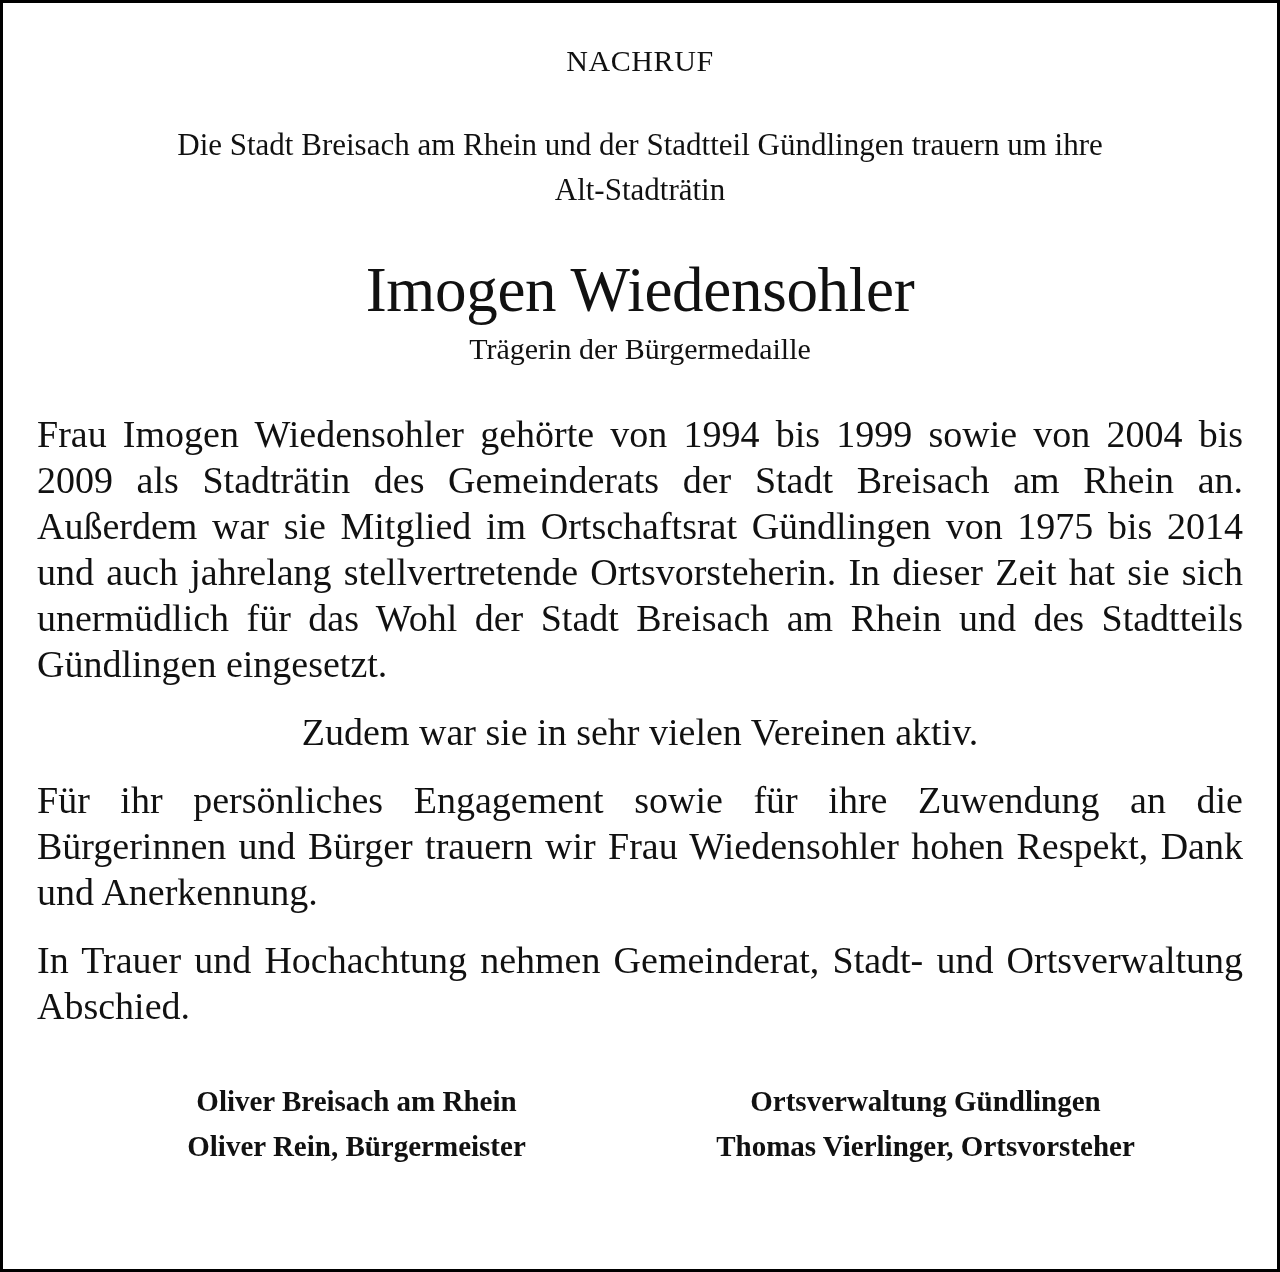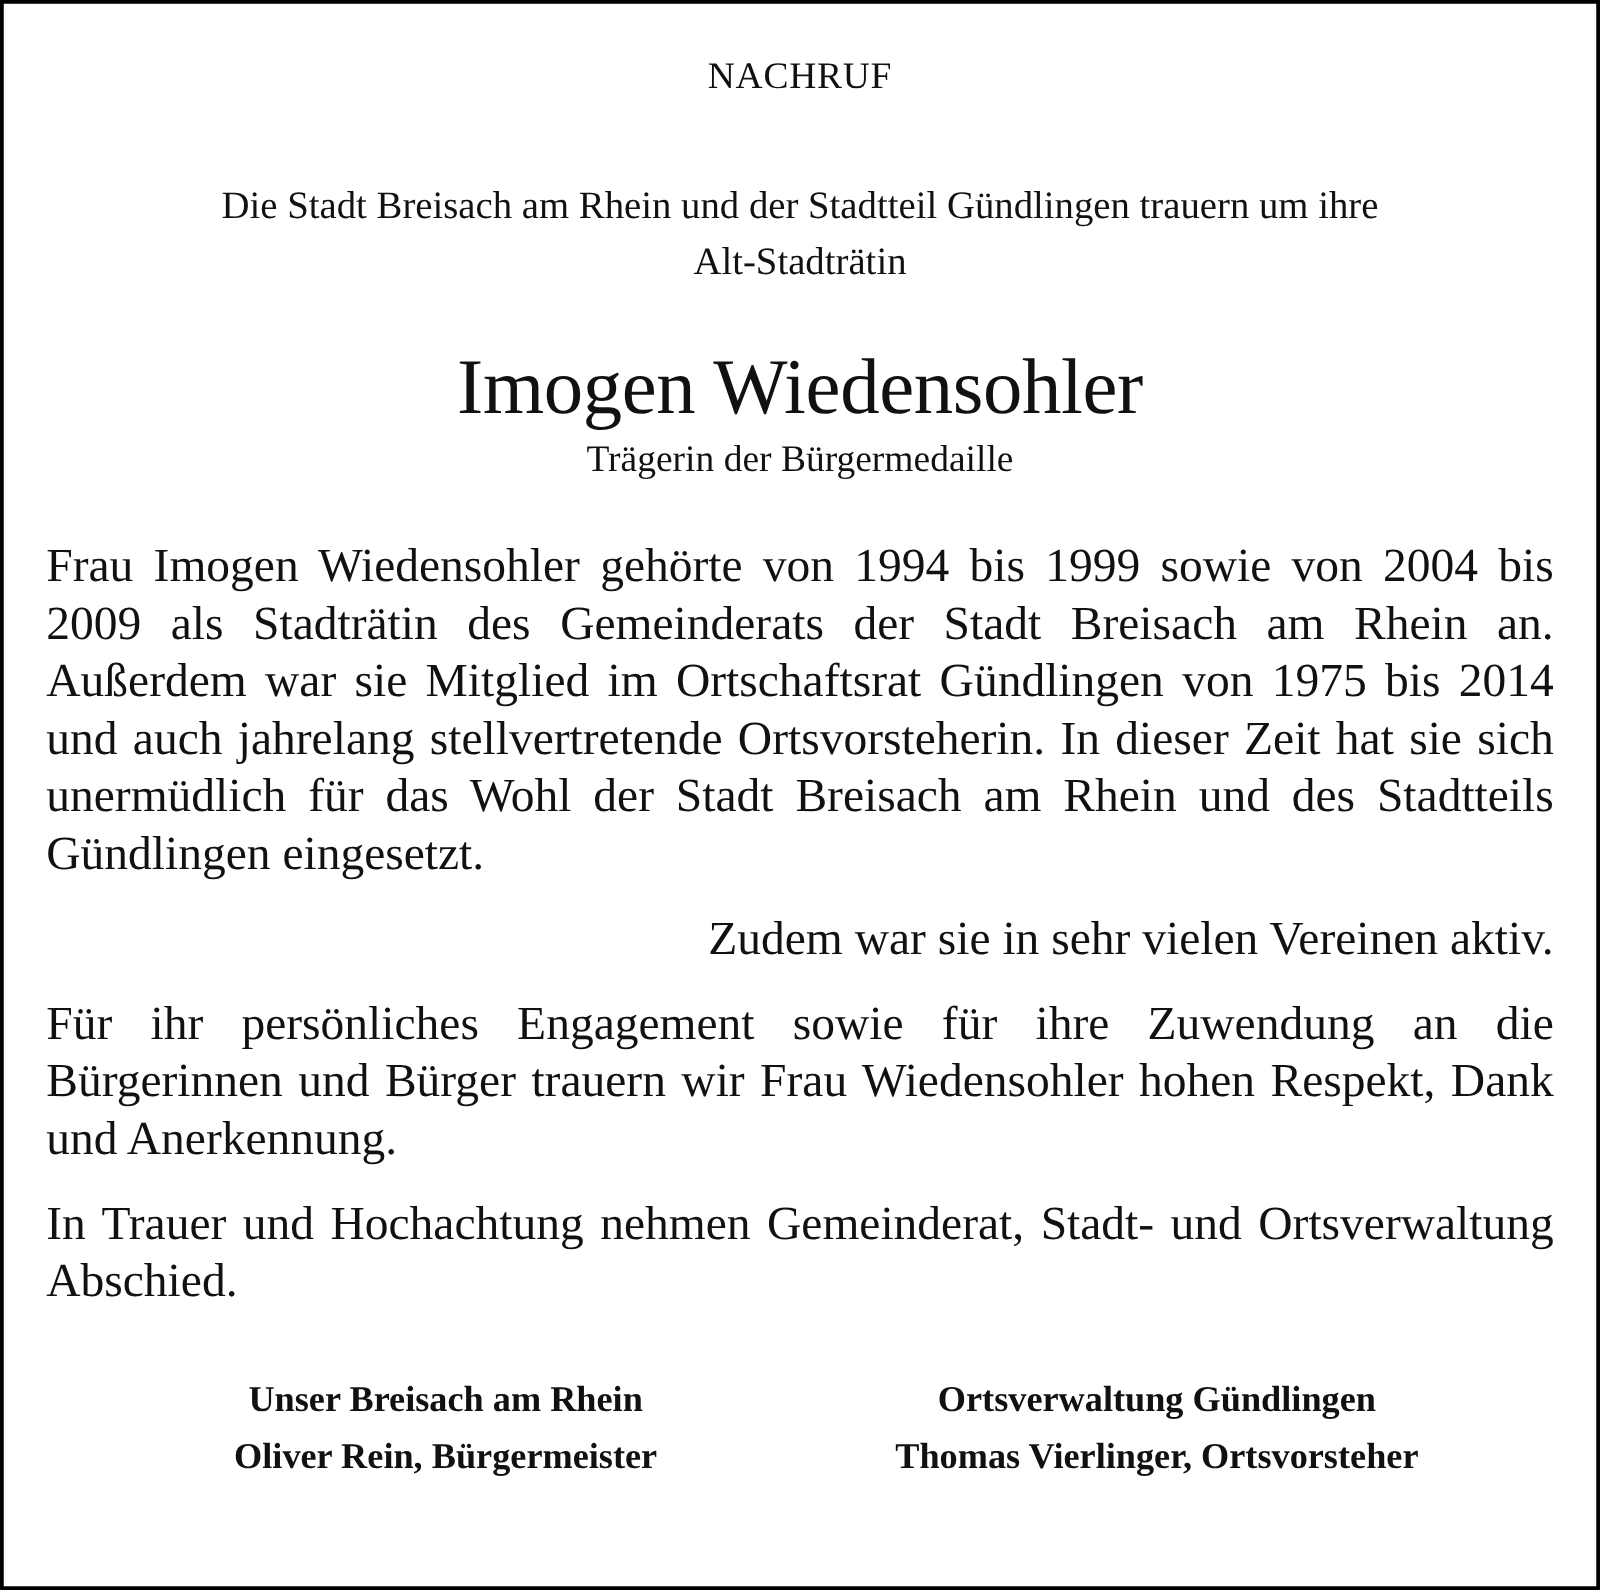--- a/index.html
+++ b/index.html
@@ -32,21 +32,21 @@
     font-size: 30px;
     line-height: 1;
     letter-spacing: 0.6px;
     padding-top: 43px;
   }
 
   .intro {
     text-align: center;
     font-size: 31px;
     line-height: 45px;
-    margin-top: 65px;
+    margin-top: 46px;
     padding: 0 12px;
     font-stretch: condensed;
   }
 
   
   .name {
     text-align: center;
     font-size: 63px;
     line-height: 1.02;
     margin-top: 46px;
@@ -72,21 +72,21 @@
     text-align: justify;
     text-justify: inter-word;
     margin: 0 0 22px 0;
     font-stretch: condensed;
     hyphens: none;
   }
   .para:last-child {
     margin-bottom: 0;
   }
   .para.no-justify {
-    text-align: right;
+    text-align: center;
   }
 
   
   .signatures {
     display: flex;
     margin-top: 50px;
     padding: 0 36px 0 38px;
   }
   .sig-col {
     flex: 1 1 50%;
@@ -120,21 +120,21 @@
 
     <div class="body-block">
       <p class="para">Frau Imogen Wiedensohler gehörte von 1994 bis 1999 sowie von 2004 bis 2009 als Stadträtin des Gemeinderats der Stadt Breisach am Rhein an. Außerdem war sie Mitglied im Ortschaftsrat Gündlingen von 1975 bis 2014 und auch jahrelang stellvertretende Ortsvorsteherin. In dieser Zeit hat sie sich unermüdlich für das Wohl der Stadt Breisach am Rhein und des Stadtteils Gündlingen eingesetzt.</p>
       <p class="para no-justify">Zudem war sie in sehr vielen Vereinen aktiv.</p>
       <p class="para">Für ihr persönliches Engagement sowie für ihre Zuwendung an die Bürgerinnen und Bürger trauern wir Frau Wiedensohler hohen Respekt, Dank und Anerkennung.</p>
       <p class="para">In Trauer und Hochachtung nehmen Gemeinderat, Stadt- und Ortsverwaltung Abschied.</p>
     </div>
 
     <div class="signatures">
       <div class="sig-col">
-        <span class="sig-line">Unser Breisach am Rhein</span>
+        <span class="sig-line">Oliver Breisach am Rhein</span>
         <span class="sig-line">Oliver Rein, Bürgermeister</span>
       </div>
       <div class="sig-col">
         <span class="sig-line">Ortsverwaltung Gündlingen</span>
         <span class="sig-line">Thomas Vierlinger, Ortsvorsteher</span>
       </div>
     </div>
 
   </div>
 </div>

